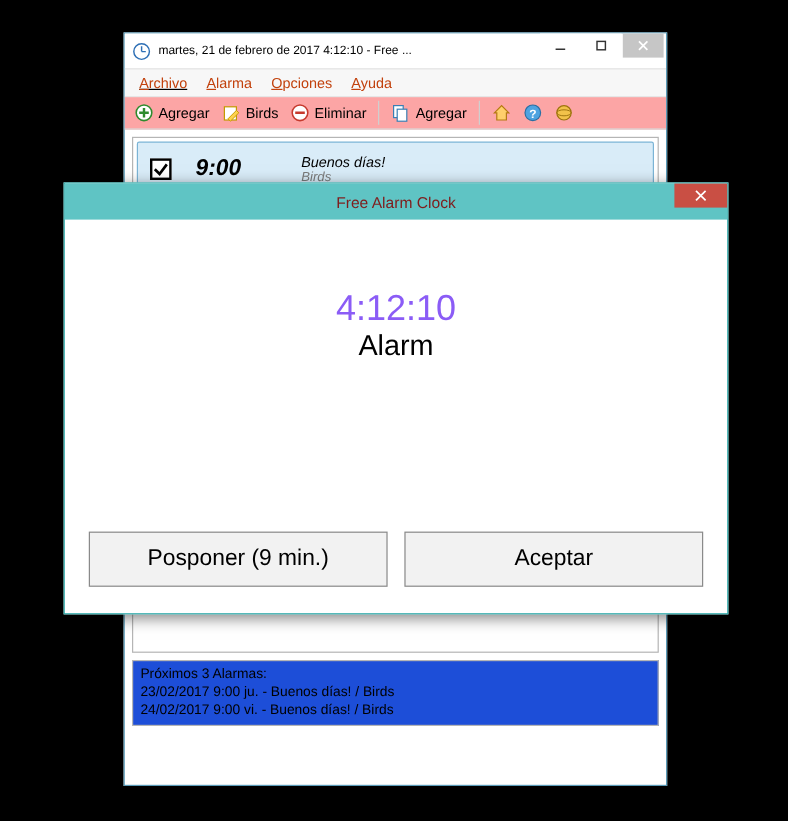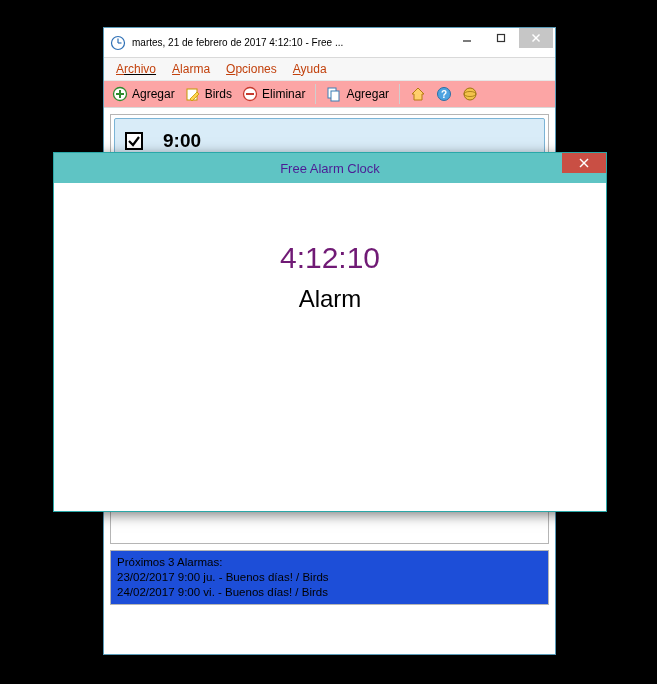--- a/index.html
+++ b/index.html
@@ -59,21 +59,21 @@
   .tb-btn { display:flex; align-items:center; gap:4px; padding:2px 4px; cursor:default; }
   .tb-sep { width:1px; height:20px; background:#cfcfcf; margin:0 4px; }
   .tb-icon { width:16px; height:16px; display:block; }
   .tb-label { font-size:12px; color:#000; }
   .mw-list {
     margin:6px; border:1px solid #b5b5b5; background:#fff;
     height:430px; padding:3px;
   }
   .alarm-row {
     background:#d9ecf8; border:1px solid #7bb4d6; border-radius:2px;
-    height:46px; display:flex; align-items:center; padding:0 10px;
+    height:46px; display:flex; align-items:center; padding:0 10px;font-style:italic;
   }
   .alarm-check { width:18px; height:18px; border:2px solid #000; display:flex; align-items:center; justify-content:center; margin-right:20px; background:#fff;}
   .alarm-time { font-size:19px; font-weight:bold; color:#000; width:80px; }
   .alarm-texts { display:flex; flex-direction:column; margin-left:8px; }
   .alarm-title-txt { font-size:12px; color:#000; }
   .alarm-sub { font-size:11px; color:#7a7a7a; }
   .mw-upcoming {
     margin:0 6px 6px 6px; border:1px solid #b5b5b5; background:#1d4ed8;
     padding:4px 6px; font-size:11.5px; color:#000;
   }
@@ -84,36 +84,36 @@
     left:53px; top:152px;
     width:554px; height:360px;
     background:#fff;
     border:1px solid #2aa8a8;
     box-shadow:0 3px 12px rgba(0,0,0,0.5);
   }
   .dlg-titlebar {
     height:30px; background:#5fc4c4;
     display:flex; align-items:center; justify-content:center;
     position:relative;
-    color:#4c1d95; font-size:13px;
+    color:#7f1d1d; font-size:13px;
   }
   .dlg-close {
     position:absolute; right:0; top:0; width:44px; height:20px;
     background:#c94f44; color:#fff; display:flex; align-items:center; justify-content:center;
     font-size:12px;
   }
   .dlg-body {
     padding:20px; height:calc(100% - 30px);
     display:flex; flex-direction:column;
   }
   .dlg-center {
     flex:1; display:flex; flex-direction:column; align-items:center; justify-content:flex-start;
     padding-top:38px;
   }
-  .dlg-time { font-size:30px; color:#701a75; margin-bottom:10px; }
+  .dlg-time { font-size:30px; color:#8b5cf6; }
   .dlg-msg  { font-size:24px; color:#000; }
   .dlg-buttons { display:flex; gap:14px; padding-bottom:2px; }
   .dlg-btn {
     flex:1; height:46px; border:1px solid #8a8a8a; background:#f2f2f2;
     display:flex; align-items:center; justify-content:center;
     font-size:19px; color:#000;
   }
   
   svg { display:block; }
 </style>
@@ -224,20 +224,24 @@
   </div>
 
   <div class="mw-list">
     <div class="alarm-row">
       <div class="alarm-check">
         <svg width="14" height="14">
             <path d="M2 7 L6 11 L12 3" fill="none" stroke="#000" stroke-width="2.2"></path>
           </svg>
       </div>
       <div class="alarm-time">9:00</div>
+      <div class="alarm-texts">
+        <div class="alarm-title-txt">Buenos días!</div>
+        <div class="alarm-sub">Birds</div>
+      </div>
     </div>
   </div>
 
   <div class="mw-upcoming">
     <div class="up-line">Próximos 3 Alarmas:</div>
     <div class="up-line">23/02/2017 9:00  ju. - Buenos días! / Birds</div>
     <div class="up-line">24/02/2017 9:00  vi. - Buenos días! / Birds</div>
   </div>
 </div>
 
@@ -249,14 +253,22 @@
         <line x1="1" y1="1" x2="9" y2="9" stroke="#fff" stroke-width="1.4"></line>
         <line x1="9" y1="1" x2="1" y2="9" stroke="#fff" stroke-width="1.4"></line>
       </svg>
     </div>
   </div>
   <div class="dlg-body">
     <div class="dlg-center">
       <div class="dlg-time">4:12:10</div>
       <div class="dlg-msg">Alarm</div>
     </div>
+    <div class="dlg-buttons">
+      <div class="dlg-btn">
+        <span>Posponer (9 min.)</span>
+      </div>
+      <div class="dlg-btn">
+        <span>Aceptar</span>
+      </div>
+    </div>
   </div>
 </div>
 
 </body></html>

